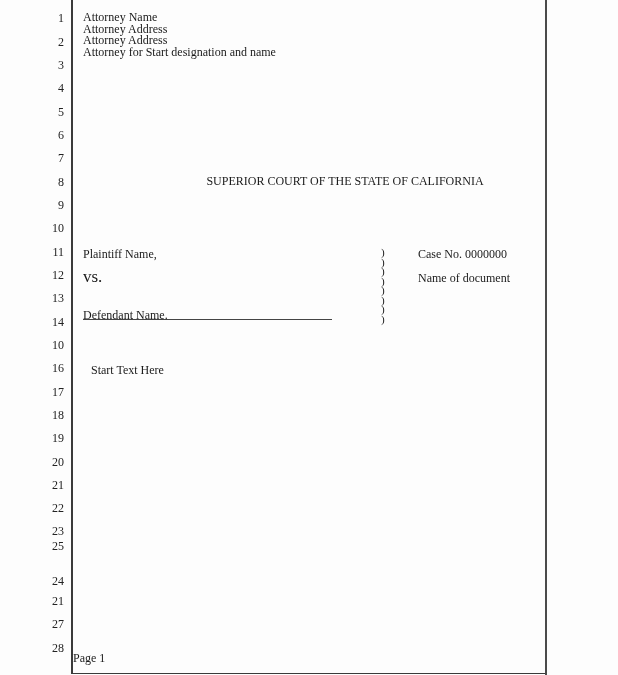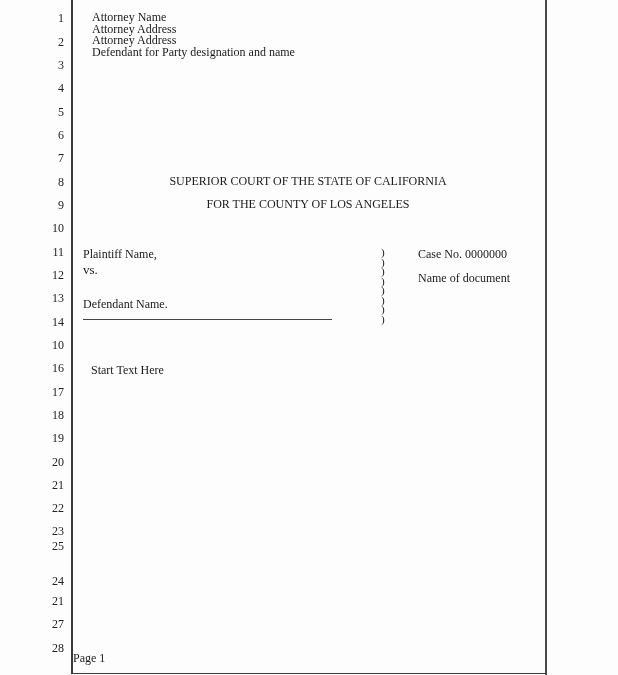--- a/index.html
+++ b/index.html
@@ -55,30 +55,30 @@
     }
     .text {
       position: absolute;
       font-size: 12px;
       line-height: 12px;
       white-space: nowrap;
       color: #1a1a1a;
     }
     .attorney-block {
       position: absolute;
-      left: 83px; top: 12px; margin-left: 9px;
+      left: 83px; top: 12px;
     }
     .attorney-line {
       font-size: 12px;
       line-height: 11.7px;
       white-space: nowrap;
     }
     .court-heading {
       position: absolute;
-      left: 71px; width: 474px;
+      left: 71px; width: 548px;
       text-align: center;
       font-size: 12px;
       line-height: 12px;
       white-space: nowrap;
     }
     .caption-rule {
       position: absolute;
       left: 83px; top: 319px;
       width: 249px; height: 1px;
       background: #444;
@@ -131,29 +131,28 @@
     <div class="line-num" style="top:540px">25</div>
     <div class="line-num" style="top:595px">21</div>
     <div class="line-num" style="top:618px">27</div>
     <div class="line-num" style="top:642px">28</div>
   </div>
 
   <div class="attorney-block">
     <div class="attorney-line">Attorney Name</div>
     <div class="attorney-line">Attorney Address</div>
     <div class="attorney-line">Attorney Address</div>
-    <div class="attorney-line">Defendant for Party designation and name</div>
+    <div class="attorney-line">Attorney for Start designation and name</div>
   </div>
 
   <div class="court-heading" style="top:175px">SUPERIOR COURT OF THE STATE OF CALIFORNIA</div>
-  <div class="court-heading" style="top:198px">FOR THE COUNTY OF LOS ANGELES</div>
 
   <div class="text" style="left:83px; top:248px">Plaintiff Name,</div>
-  <div class="text" style="left:83px; top:264px; font-size:13px">vs.</div>
-  <div class="text" style="left:83px; top:298px">Defendant Name.</div>
+  <div class="text" style="left:83px; top:271px; font-size:17px">vs.</div>
+  <div class="text" style="left:83px; top:309px">Defendant Name.</div>
   <div class="caption-rule"></div>
 
   <div class="paren-col">
     <span class="paren">)</span>
     <span class="paren">)</span>
     <span class="paren">)</span>
     <span class="paren">)</span>
     <span class="paren">)</span>
     <span class="paren">)</span>
     <span class="paren">)</span>

